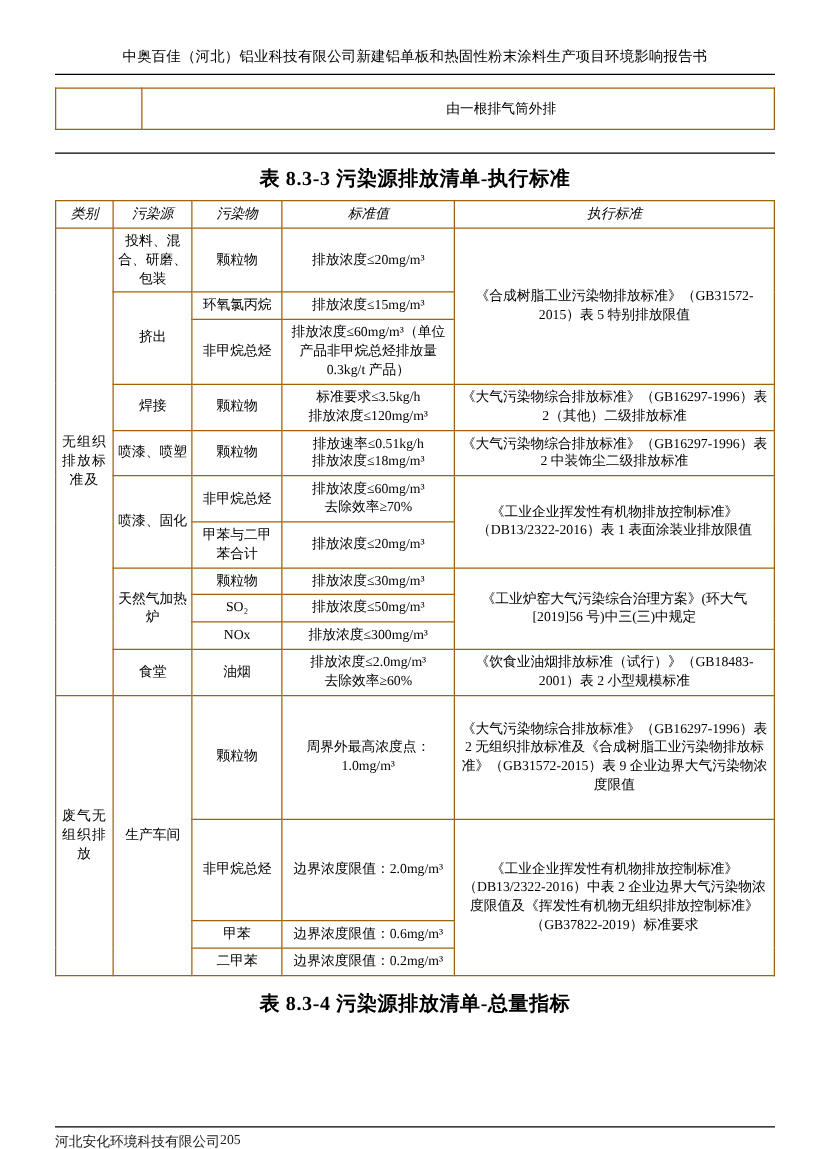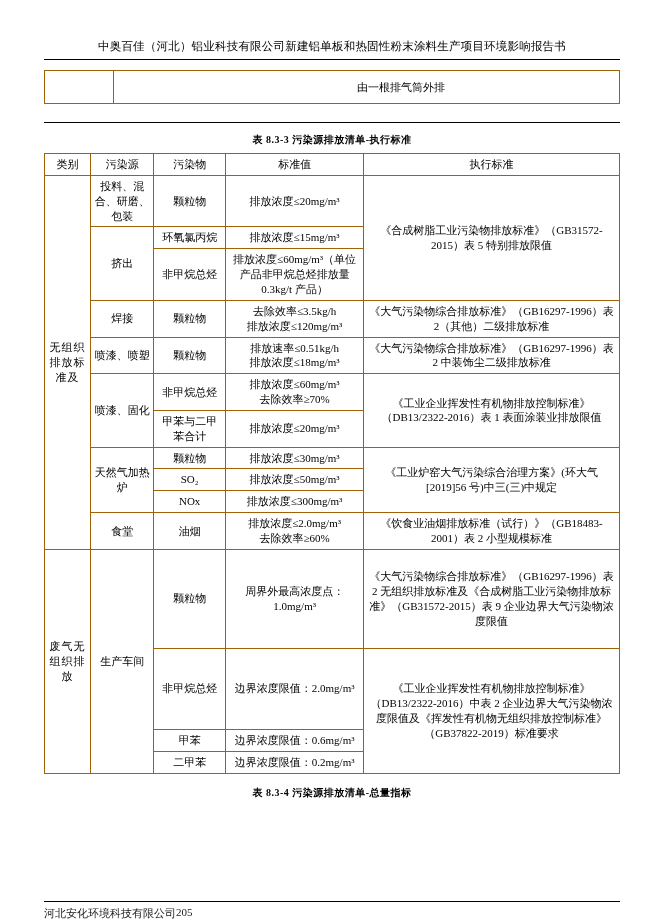--- a/index.html
+++ b/index.html
@@ -47,30 +47,31 @@
     padding: 3px 3px;
     text-align: center;
     vertical-align: middle;
     word-wrap: break-word;
   }
   .top-fragment td {
     height: 26px;
   }
   .tbl-caption {
     text-align: center;
-    font-size: 10px;
+    font-size: 16px;
     font-weight: bold;
     margin: 10px 0 6px 0;
     letter-spacing: 0.5px;
   }
   .caption-rule-top {
     border-top: 1.6px solid #000;
   }
   .hdr-row td {
     font-weight: normal;
+    font-style: italic;
   }
   .left {
     text-align: left;
   }
   .tbl4 td {
     height: 22px;
     font-size: 11px;
   }
   .footer {
     position: absolute;
@@ -147,21 +148,21 @@
         <td>排放浓度≤15mg/m³</td>
       </tr>
       <tr>
         <td>非甲烷总烃</td>
         <td>排放浓度≤60mg/m³（单位产品非甲烷总烃排放量 0.3kg/t 产品）</td>
       </tr>
 
       <tr>
         <td>焊接</td>
         <td>颗粒物</td>
-        <td style="white-space:pre-line">去除效率≤3.5kg/h
+        <td style="white-space:pre-line">标准要求≤3.5kg/h
 排放浓度≤120mg/m³</td>
         <td>《大气污染物综合排放标准》（GB16297-1996）表 2（其他）二级排放标准</td>
       </tr>
 
       <tr>
         <td>喷漆、喷塑</td>
         <td>颗粒物</td>
         <td style="white-space:pre-line">排放速率≤0.51kg/h
 排放浓度≤18mg/m³</td>
         <td>《大气污染物综合排放标准》（GB16297-1996）表 2 中装饰尘二级排放标准</td>

